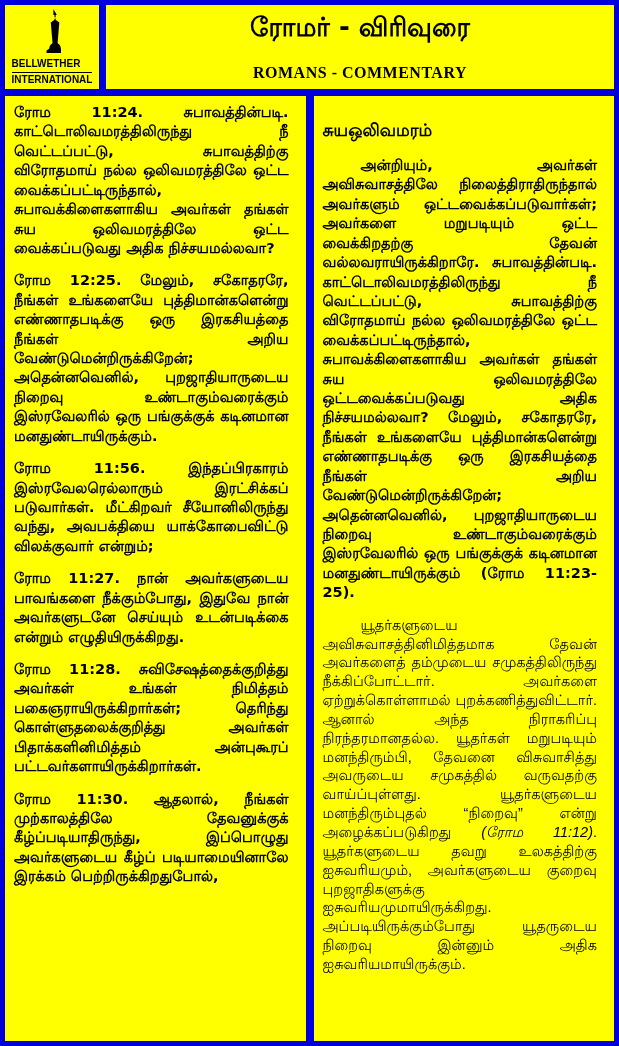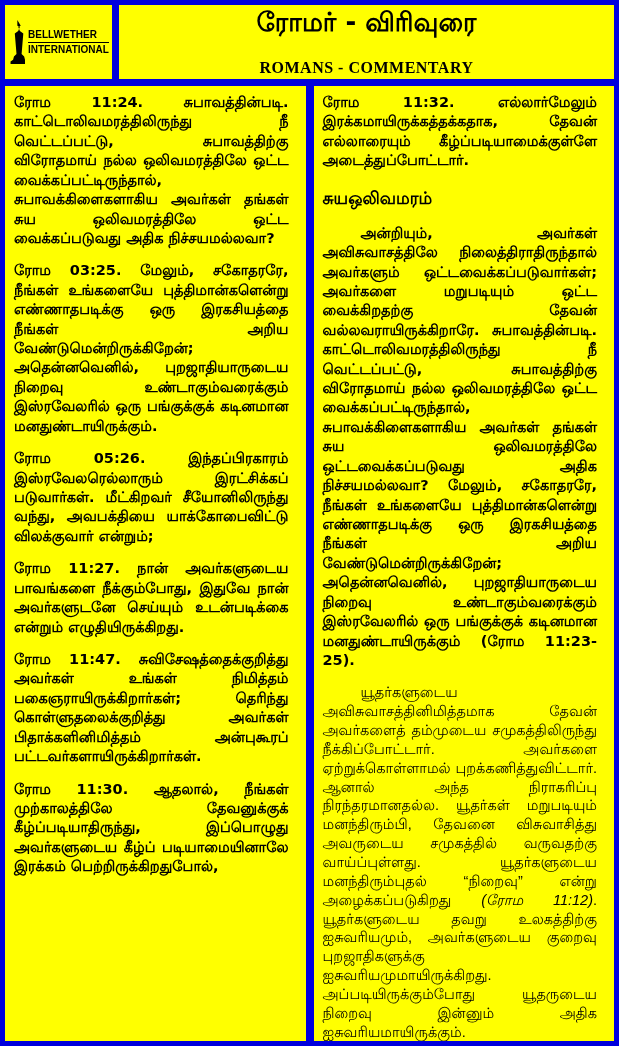--- a/index.html
+++ b/index.html
@@ -20,21 +20,21 @@
   .header {
     flex: 0 0 77px;
     display: flex;
     border-bottom: 7px solid #0000DC;
   }
   .logo-box {
     flex: 0 0 101px;
     display: flex; align-items: center; justify-content: center;
     gap: 3px; padding: 3px;
   }
-  .logo-box.left  { border-right: 7px solid #0000DC; }
+  .logo-box.left  { border-right: 7px solid #0000DC; flex-direction: column; }
   .logo-box.right { flex: 0 0 105px; border-left: 7px solid #0000DC; }
   .statue { flex: 0 0 auto; display: inline-flex; }
   .logo-text {
     display: flex; flex-direction: column; justify-content: center;
     font-weight: bold; font-size: 10px; line-height: 1.35;
     letter-spacing: 0px; color: #000;
     font-family: "Liberation Sans", sans-serif;
   }
   .logo-text .u { border-bottom: 1.5px solid #000; padding-bottom: 1px; }
   .title-box {
@@ -103,31 +103,30 @@
       <div class="title-english">ROMANS - COMMENTARY</div>
     </div>
 
 
   </div>
 
   <div class="body-area">
 
     <div class="col">
       <p class="verse">ரோம 11:24. சுபாவத்தின்படி. காட்டொலிவமரத்திலிருந்து நீ வெட்டப்பட்டு, சுபாவத்திற்கு விரோதமாய் நல்ல ஒலிவமரத்திலே ஒட்ட வைக்கப்பட்டிருந்தால், சுபாவக்கிளைகளாகிய அவர்கள் தங்கள் சுய ஒலிவமரத்திலே ஒட்ட வைக்கப்படுவது அதிக நிச்சயமல்லவா?</p>
-      <p class="verse">ரோம 03:25. மேலும், சகோதரரே, நீங்கள் உங்களையே புத்திமான்களென்று எண்ணாதபடிக்கு ஒரு இரகசியத்தை நீங்கள் அறிய வேண்டுமென்றிருக்கிறேன்; அதென்னவெனில், புறஜாதியாருடைய நிறைவு உண்டாகும்வரைக்கும் இஸ்ரவேலரில் ஒரு பங்குக்குக் கடினமான மனதுண்டாயிருக்கும்.</p>
-      <p class="verse">ரோம 05:26. இந்தப்பிரகாரம் இஸ்ரவேலரெல்லாரும் இரட்சிக்கப் படுவார்கள். மீட்கிறவர் சீயோனிலிருந்து வந்து, அவபக்தியை யாக்கோபைவிட்டு விலக்குவார் என்றும்;</p>
+      <p class="verse">ரோம 12:25. மேலும், சகோதரரே, நீங்கள் உங்களையே புத்திமான்களென்று எண்ணாதபடிக்கு ஒரு இரகசியத்தை நீங்கள் அறிய வேண்டுமென்றிருக்கிறேன்; அதென்னவெனில், புறஜாதியாருடைய நிறைவு உண்டாகும்வரைக்கும் இஸ்ரவேலரில் ஒரு பங்குக்குக் கடினமான மனதுண்டாயிருக்கும்.</p>
+      <p class="verse">ரோம 11:56. இந்தப்பிரகாரம் இஸ்ரவேலரெல்லாரும் இரட்சிக்கப் படுவார்கள். மீட்கிறவர் சீயோனிலிருந்து வந்து, அவபக்தியை யாக்கோபைவிட்டு விலக்குவார் என்றும்;</p>
       <p class="verse">ரோம 11:27. நான் அவர்களுடைய பாவங்களை நீக்கும்போது, இதுவே நான் அவர்களுடனே செய்யும் உடன்படிக்கை என்றும் எழுதியிருக்கிறது.</p>
-      <p class="verse">ரோம 11:47. சுவிசேஷத்தைக்குறித்து அவர்கள் உங்கள் நிமித்தம் பகைஞராயிருக்கிறார்கள்; தெரிந்து கொள்ளுதலைக்குறித்து அவர்கள் பிதாக்களினிமித்தம் அன்புகூரப் பட்டவர்களாயிருக்கிறார்கள்.</p>
+      <p class="verse">ரோம 11:28. சுவிசேஷத்தைக்குறித்து அவர்கள் உங்கள் நிமித்தம் பகைஞராயிருக்கிறார்கள்; தெரிந்து கொள்ளுதலைக்குறித்து அவர்கள் பிதாக்களினிமித்தம் அன்புகூரப் பட்டவர்களாயிருக்கிறார்கள்.</p>
       <p class="verse">ரோம 11:30. ஆதலால், நீங்கள் முற்காலத்திலே தேவனுக்குக் கீழ்ப்படியாதிருந்து, இப்பொழுது அவர்களுடைய கீழ்ப் படியாமையினாலே இரக்கம் பெற்றிருக்கிறதுபோல்,</p>
     </div>
 
     <div class="divider"></div>
 
     <div class="col">
-      <p class="verse">ரோம 11:32. எல்லார்மேலும் இரக்கமாயிருக்கத்தக்கதாக, தேவன் எல்லாரையும் கீழ்ப்படியாமைக்குள்ளே அடைத்துப்போட்டார்.</p>
       <h2 class="section-heading">சுயஒலிவமரம்</h2>
       <p class="verse indent">அன்றியும், அவர்கள் அவிசுவாசத்திலே நிலைத்திராதிருந்தால் அவர்களும் ஒட்டவைக்கப்படுவார்கள்; அவர்களை மறுபடியும் ஒட்ட வைக்கிறதற்கு தேவன் வல்லவராயிருக்கிறாரே. சுபாவத்தின்படி. காட்டொலிவமரத்திலிருந்து நீ வெட்டப்பட்டு, சுபாவத்திற்கு விரோதமாய் நல்ல ஒலிவமரத்திலே ஒட்ட வைக்கப்பட்டிருந்தால், சுபாவக்கிளைகளாகிய அவர்கள் தங்கள் சுய ஒலிவமரத்திலே ஒட்டவைக்கப்படுவது அதிக நிச்சயமல்லவா? மேலும், சகோதரரே, நீங்கள் உங்களையே புத்திமான்களென்று எண்ணாதபடிக்கு ஒரு இரகசியத்தை நீங்கள் அறிய வேண்டுமென்றிருக்கிறேன்; அதென்னவெனில், புறஜாதியாருடைய நிறைவு உண்டாகும்வரைக்கும் இஸ்ரவேலரில் ஒரு பங்குக்குக் கடினமான மனதுண்டாயிருக்கும் (ரோம 11:23-25).</p>
       <p class="commentary indent"><span>யூதர்களுடைய அவிசுவாசத்தினிமித்தமாக தேவன் அவர்களைத் தம்முடைய சமுகத்திலிருந்து நீக்கிப்போட்டார். அவர்களை ஏற்றுக்கொள்ளாமல் புறக்கணித்துவிட்டார். ஆனால் அந்த நிராகரிப்பு நிரந்தரமானதல்ல. யூதர்கள் மறுபடியும் மனந்திரும்பி, தேவனை விசுவாசித்து அவருடைய சமுகத்தில் வருவதற்கு வாய்ப்புள்ளது. யூதர்களுடைய மனந்திரும்புதல் “நிறைவு” என்று அழைக்கப்படுகிறது </span><em>(ரோம 11:12)</em><span>. யூதர்களுடைய தவறு உலகத்திற்கு ஐசுவரியமும், அவர்களுடைய குறைவு புறஜாதிகளுக்கு ஐசுவரியமுமாயிருக்கிறது. அப்படியிருக்கும்போது யூதருடைய நிறைவு இன்னும் அதிக ஐசுவரியமாயிருக்கும்.</span></p>
     </div>
 
   </div>
 
 </div>
 
 </body></html>

